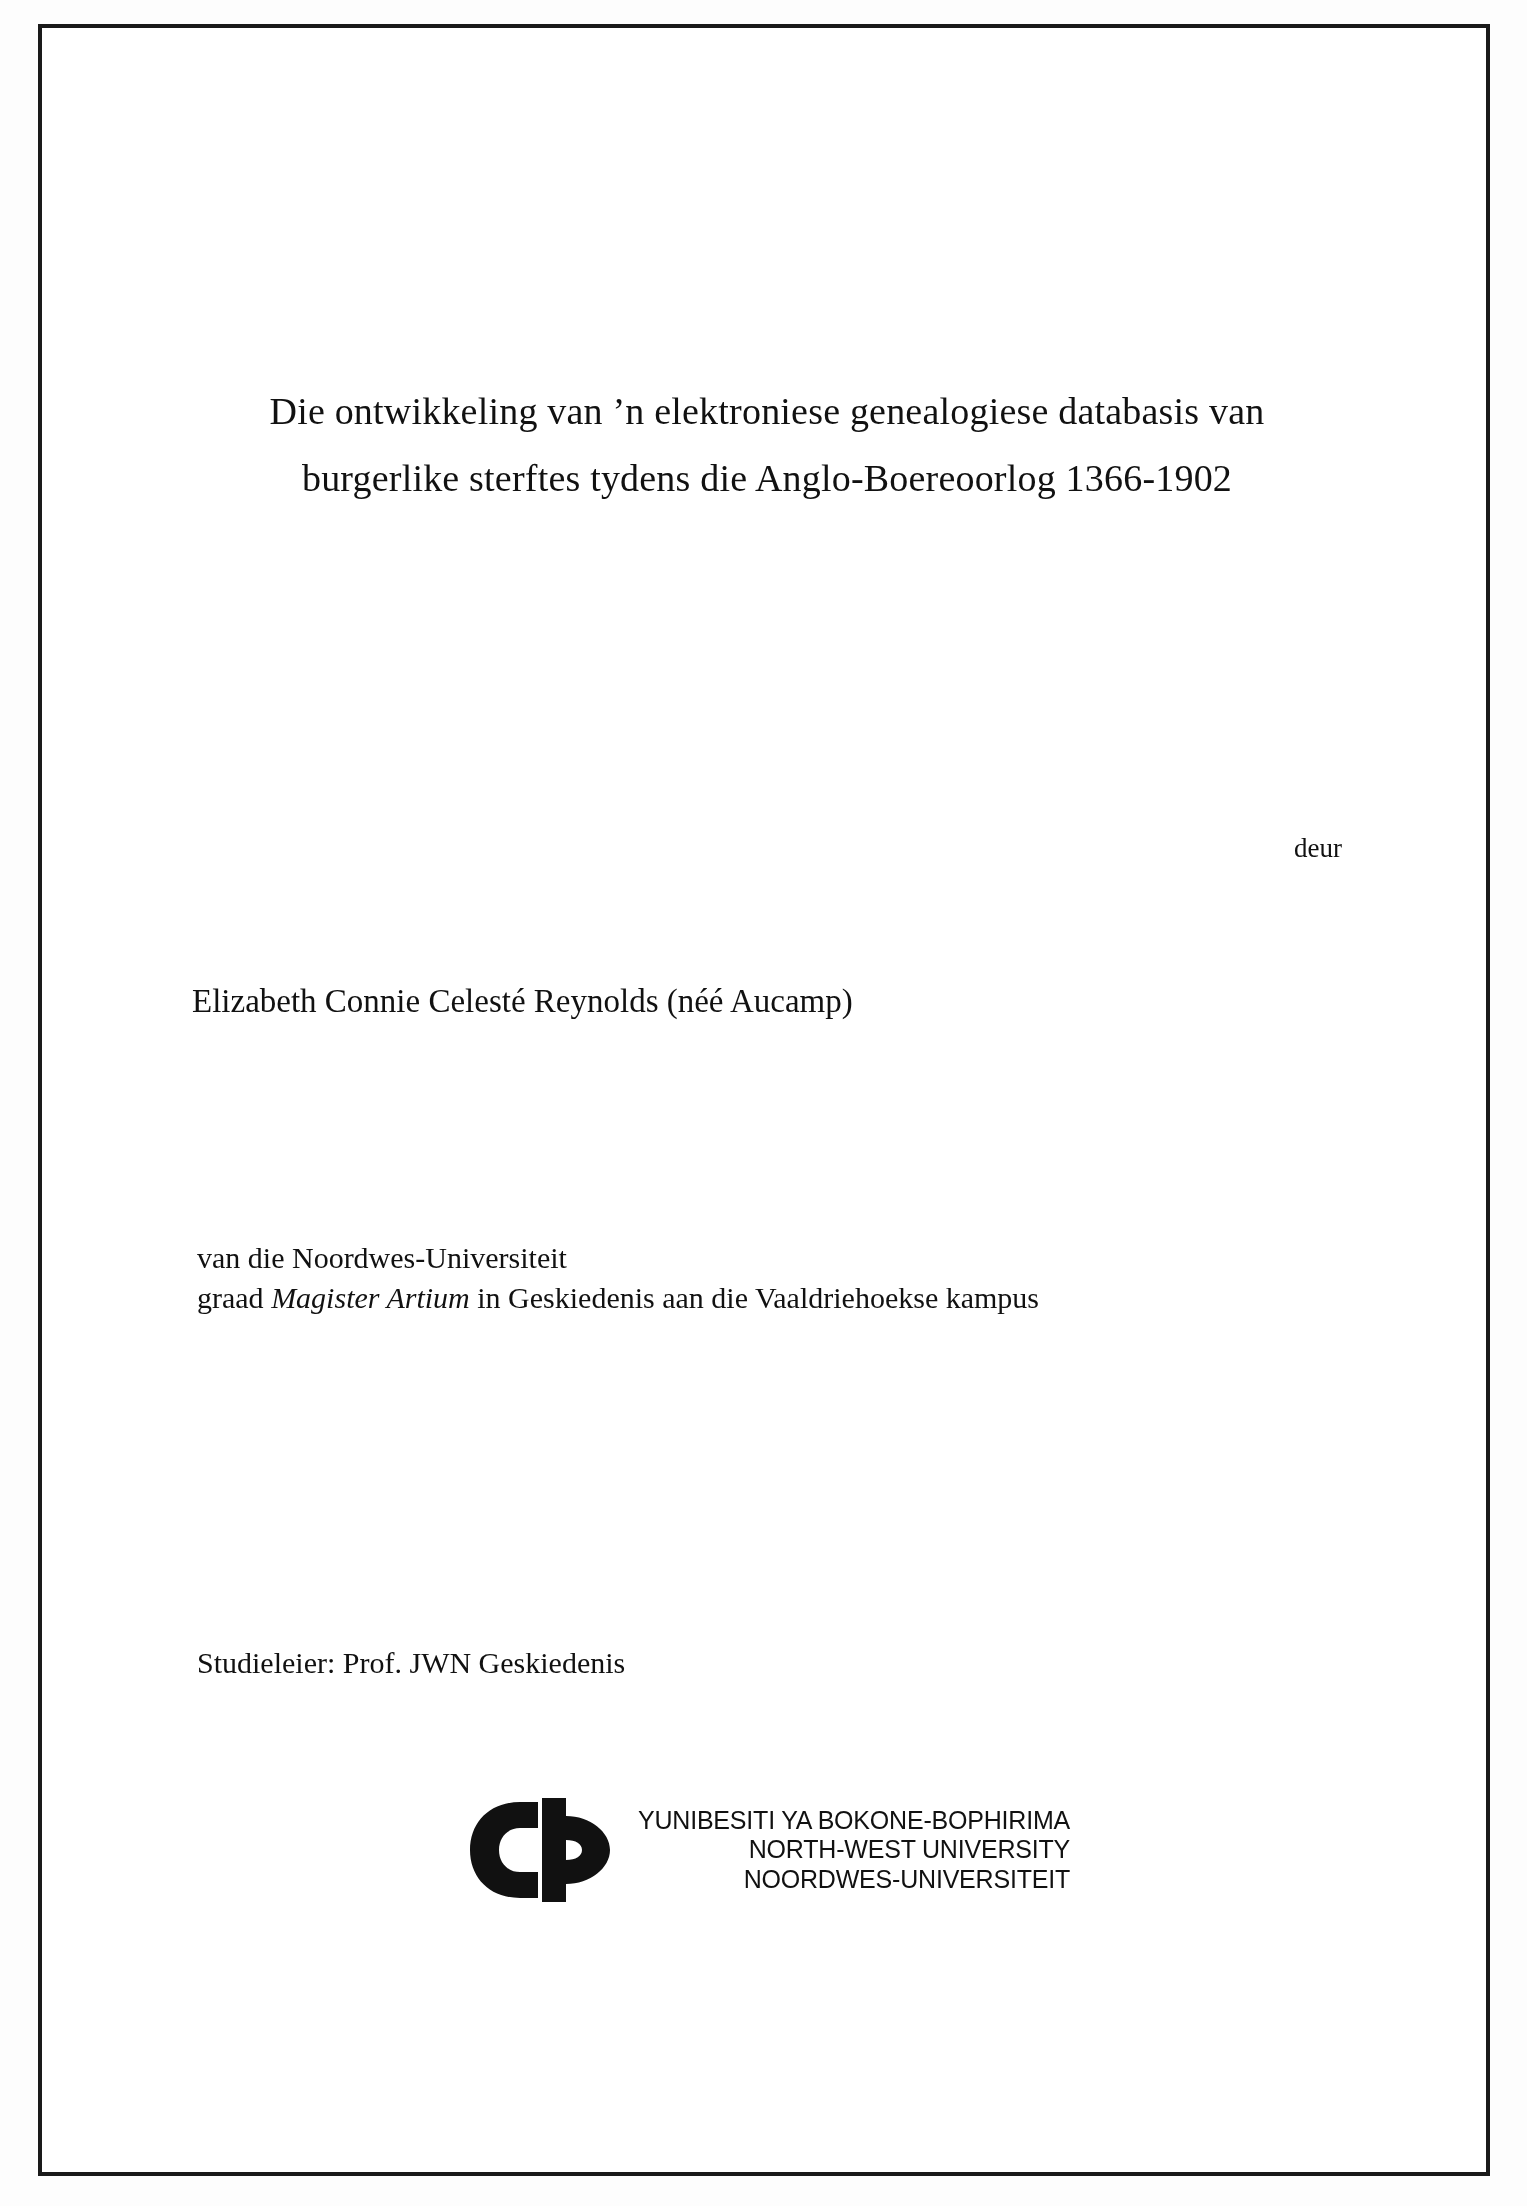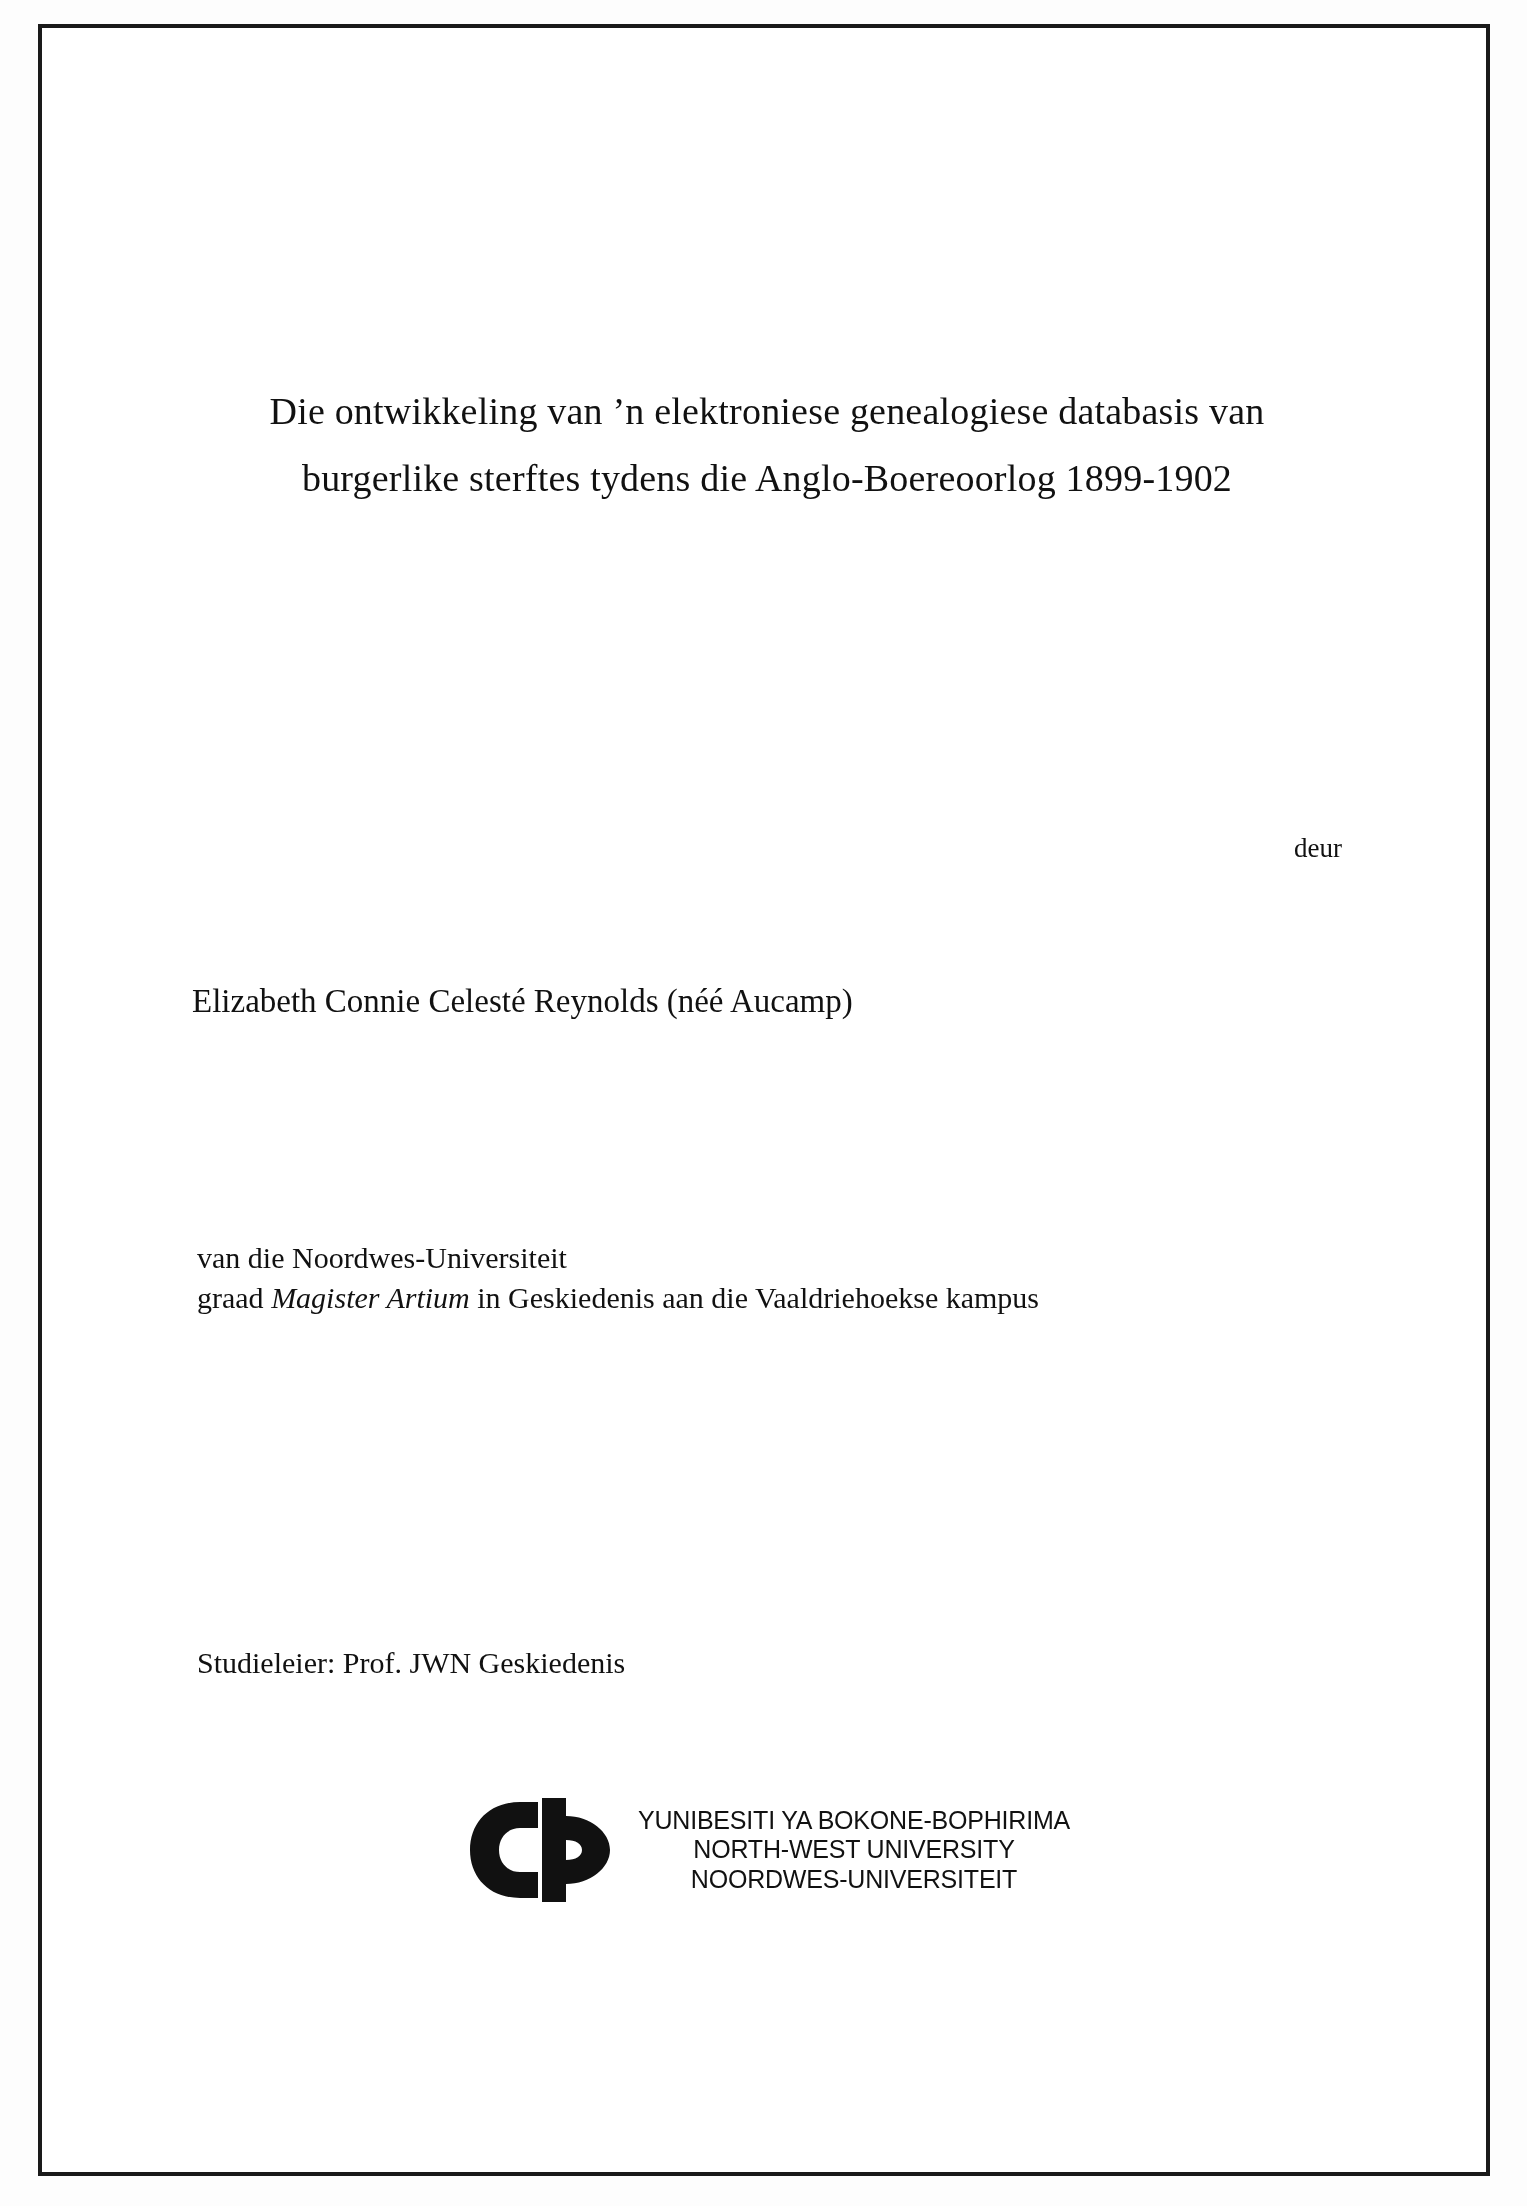--- a/index.html
+++ b/index.html
@@ -116,33 +116,33 @@
     height: 104px;
     margin-right: 14px;
     flex: 0 0 auto;
   }
   .logo-text {
     font-family: "Liberation Sans", sans-serif;
     font-size: 25px;
     line-height: 1.18;
     letter-spacing: -0.2px;
     color: #111111;
-    text-align: center;
+    text-align: right;
   }
 </style>
 </head>
 <body>
 
 <div class="page">
   <div class="frame">
     <div class="content">
 
       <div class="title-block">
         <div class="title-line">Die ontwikkeling van ’n elektroniese genealogiese databasis van</div>
-        <div class="title-line">burgerlike sterftes tydens die Anglo-Boereoorlog 1899-1902</div>
+        <div class="title-line">burgerlike sterftes tydens die Anglo-Boereoorlog 1366-1902</div>
       </div>
 
       <div class="by-line">deur</div>
 
       <div class="author">Elizabeth Connie Celesté Reynolds (néé Aucamp)</div>
 
       <div class="statement">
         <div>van die Noordwes-Universiteit</div>
         <div><span>graad </span><span class="ital">Magister Artium</span><span> in Geskiedenis aan die Vaaldriehoekse kampus</span></div>
       </div>

